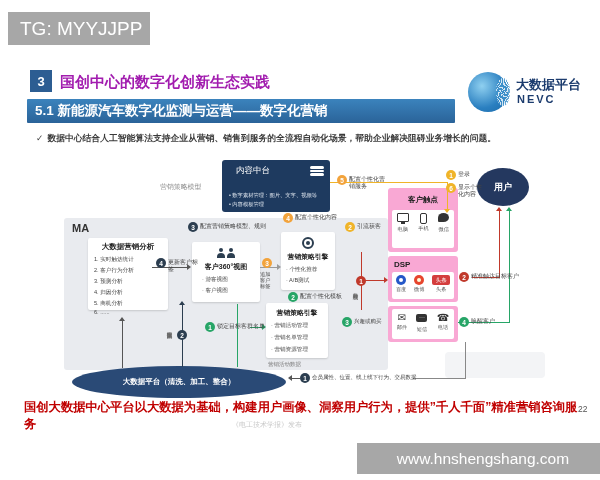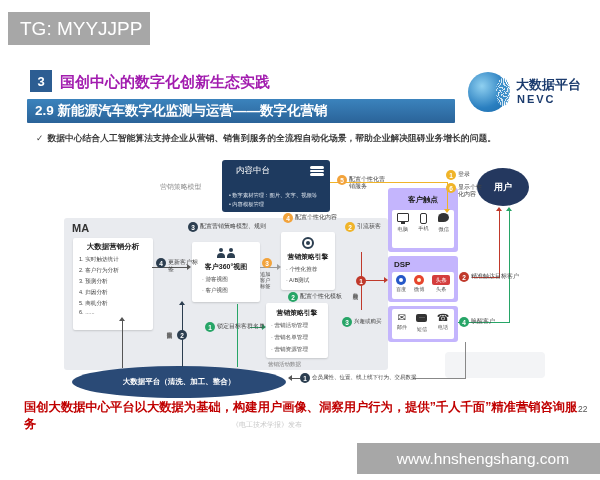--- a/index.html
+++ b/index.html
@@ -30,21 +30,21 @@
   
   .ma-box{left:64px;top:218px;width:324px;height:152px;background:#e9ebef;border-radius:3px;}
   .ma-label{left:72px;top:222px;font-size:11px;font-weight:bold;color:#333;}
   .navybox{left:222px;top:160px;width:108px;height:52px;background:#1e3a5f;border-radius:3px;color:#fff;}
   .nb-title{position:absolute;left:14px;top:5px;font-size:8.5px;font-weight:normal;}
   .nb-head{position:absolute;left:0;top:19px;width:100%;text-align:center;font-size:8.5px;font-weight:bold;}
   .nb-li{position:absolute;left:7px;font-size:5.3px;color:#dfe6ef;}
   .wbox{background:#fff;border-radius:2px;box-shadow:0 1px 2px rgba(0,0,0,.15);}
   .bx-title{position:absolute;width:100%;text-align:center;font-weight:bold;color:#222;}
   .bx-li{position:absolute;font-size:5.6px;color:#444;}
-  .panel{background:#c4b5fd;border-radius:3px;}
+  .panel{background:#f9a8d4;border-radius:3px;}
   .panel-title{position:absolute;width:100%;text-align:center;font-weight:bold;color:#222;}
   .icon-row{position:absolute;background:#fff;border-radius:2px;display:flex;justify-content:space-around;align-items:flex-start;padding-top:3px;box-sizing:border-box;}
   .icol{display:flex;flex-direction:column;align-items:center;gap:1px;}
   .ilabel{font-size:5.2px;color:#555;}
   .user-ellipse{left:477px;top:168px;width:52px;height:38px;background:#24385f;border-radius:50%;
                 color:#fff;font-size:9px;font-weight:bold;display:flex;align-items:center;justify-content:center;}
   .platform{left:72px;top:366px;width:214px;height:32px;background:#2a4a76;border-radius:50%;
             color:#fff;font-size:7.5px;font-weight:bold;display:flex;align-items:center;justify-content:center;}
   .faintbox{left:445px;top:352px;width:100px;height:26px;background:#f3f4f6;border-radius:4px;}
   
@@ -95,21 +95,21 @@
 </div>
 
 <div class="abs logo-circle"></div>
 <div class="abs logo-notch"></div>
 <div class="abs logo-name">大数据平台</div>
 <div class="abs logo-abbr">NEVC</div>
 
 <div class="abs title-num">3</div>
 <div class="abs page-title">国创中心的数字化创新生态实践</div>
 <div class="abs banner">
-  <span>2.9 新能源汽车数字化监测与运营——数字化营销</span>
+  <span>5.1 新能源汽车数字化监测与运营——数字化营销</span>
 </div>
 <div class="abs intro">
   <span class="chk">✓</span><span>数据中心结合人工智能算法支持企业从营销、销售到服务的全流程自动化场景，帮助企业解决阻碍业务增长的问题。</span>
 </div>
 
 <div class="abs small-gray" style="left:160px;top:182px;">营销策略模型</div>
 
 <div class="abs ma-box"></div>
 <div class="abs ma-label">MA</div>
 
@@ -117,21 +117,21 @@
   <div class="nb-title">内容中台</div>
   <div class="db-icon">
       <span></span>
       <span></span>
       <span></span>
     </div>
   <div class="nb-li" style="top:32px;">•  数字素材管理：图片、文字、视频等</div>
   <div class="nb-li" style="top:41px;">•  内容模板管理</div>
 </div>
 
-<div class="abs wbox" style="left:73px;top:238px;width:80px;height:92px;">
+<div class="abs wbox" style="left:88px;top:238px;width:80px;height:72px;">
   <div class="bx-title" style="top:4px;font-size:7.5px;">大数据营销分析</div>
   <div class="bx-li" style="left:6px;top:18px;">1.  实时触达统计</div>
   <div class="bx-li" style="left:6px;top:29px;">2.  客户行为分析</div>
   <div class="bx-li" style="left:6px;top:40px;">3.  预测分析</div>
   <div class="bx-li" style="left:6px;top:51px;">4.  归因分析</div>
   <div class="bx-li" style="left:6px;top:62px;">5.  商机分析</div>
   <div class="bx-li" style="left:6px;top:71px;">6.  ......</div>
 </div>
 
 <div class="abs wbox" style="left:192px;top:242px;width:68px;height:60px;">

